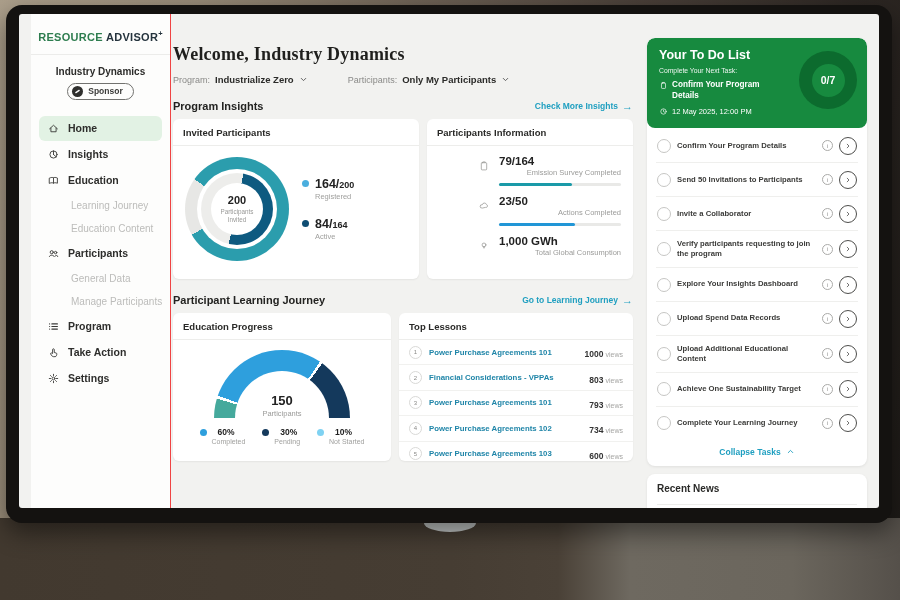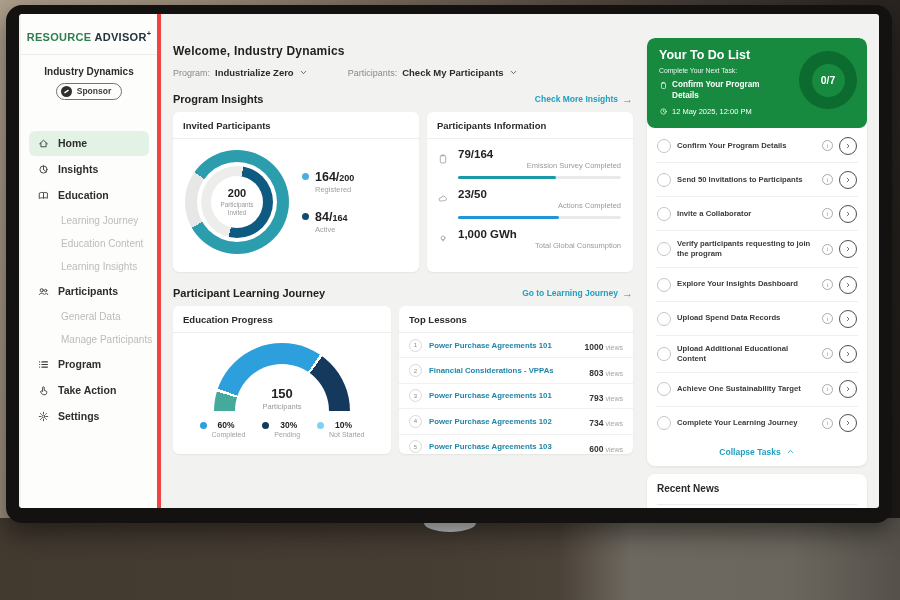--- a/index.html
+++ b/index.html
@@ -3,39 +3,39 @@
 <meta charset="utf-8">
 <style>
   html,body{margin:0;padding:0;width:900px;height:600px;overflow:hidden;font-family:"Liberation Sans",sans-serif;}
   .bg{position:absolute;inset:0;background:linear-gradient(108deg,#ac9f8b 0%,#978a77 18%,#6e6255 38%,#4a4039 58%,#2d2723 78%,#1c1916 100%);}
   .bg-bottom{position:absolute;left:0;right:0;top:518px;bottom:0;background:linear-gradient(90deg,#42392f 0%,#463d33 50%,#4a4137 62%,#6e6960 70%,#6b665d 88%,#55504a 100%);}
   .stand{position:absolute;left:424px;top:514px;width:52px;height:18px;border-radius:50%;background:#c2c6c5;}
   .monitor{position:absolute;left:6px;top:5px;width:886px;height:518px;background:#141210;border-radius:16px;box-shadow:0 10px 24px rgba(0,0,0,.45);padding:9px 13px 15px 13px;box-sizing:border-box;}
   .screen{width:100%;height:100%;background:#f2f2f0;border-radius:3px;position:relative;overflow:hidden;}
 
   
-  .sidebar{position:absolute;left:2px;top:0;bottom:0;width:140px;background:#fdfdfc;border-right:4px solid #ef4444;box-sizing:border-box;}
+  .sidebar{position:absolute;left:12px;top:0;bottom:0;width:140px;background:#fdfdfc;border-right:1px solid #ef4444;box-sizing:border-box;}
   .logo{text-align:center;padding-top:15px;font-weight:bold;font-size:11px;letter-spacing:.3px;}
   .logo-g{color:#2e7d4f;}
   .logo-d{color:#25333d;margin-left:3px;}
   .logo-plus{font-size:7.5px;color:#25333d;vertical-align:super;}
   .sb-divider{height:1px;background:#ececea;margin:11px 0 0;}
   .org{text-align:center;margin-top:11px;font-size:10px;font-weight:bold;color:#2c2c2a;}
   .sponsor{margin:6px auto 0;width:max-content;display:flex;gap:5px;align-items:center;border:1.2px solid #72726f;border-radius:11px;padding:2px 10px 2px 4px;font-size:8.5px;font-weight:bold;color:#3c3c3a;cursor:pointer;}
   .sponsor-ic{width:11px;height:11px;background:#2f2f2d;border-radius:50%;display:grid;place-items:center;}
-  .nav{margin-top:31px;}
+  .nav{margin-top:16px;}
   .nav-item{display:flex;align-items:center;gap:8px;height:25px;margin:1px 8px;padding-left:8px;font-size:10.5px;font-weight:bold;color:#2e2e2c;border-radius:6px;cursor:pointer;}
   .nav-item.active{background:#e2f2e4;}
   .nav-ic{width:13px;height:13px;display:grid;place-items:center;}
   .nav-ic svg{width:13px;height:13px;stroke:#3a3a38;fill:none;stroke-width:1.4;stroke-linecap:round;stroke-linejoin:round;}
   .nav-sub{height:23px;line-height:23px;padding-left:40px;font-size:10px;color:#bcbcba;font-weight:normal;cursor:pointer;}
 
   
   .main{position:absolute;left:140px;right:232px;top:0;bottom:0;padding:0 14px;box-sizing:border-box;}
-  h1{margin:30px 0 0;font-size:12px;color:#1f1f1d;letter-spacing:.2px;}
+  h1{margin:30px 0 0;font-size:18px;color:#1f1f1d;letter-spacing:.2px;font-family:Liberation Serif, serif;}
   .filters{display:flex;gap:40px;margin-top:9px;align-items:center;}
   .filter{display:flex;align-items:center;cursor:pointer;}
   .f-label{font-size:9px;color:#8a8a88;}
   .f-value{font-size:9.5px;font-weight:bold;color:#2b2b29;margin-left:5px;text-align:right;}
   .chev{margin-left:5px;display:grid;place-items:center;}
   .chev svg{width:9px;height:9px;stroke:#555;fill:none;stroke-width:2;stroke-linecap:round;stroke-linejoin:round;}
   .section-row{display:flex;justify-content:space-between;align-items:center;margin-top:15px;}
   .section-title{font-size:11px;font-weight:bold;color:#232321;}
   .section-link{font-size:8.5px;font-weight:bold;color:#1f9fc0;display:flex;gap:4px;align-items:center;cursor:pointer;}
   .arrow{font-size:11px;line-height:1;}
@@ -58,21 +58,21 @@
   .donut-legend{display:flex;flex-direction:column;gap:16px;}
   .leg{display:flex;gap:6px;align-items:flex-start;}
   .dot{width:7px;height:7px;border-radius:50%;margin-top:3px;flex:none;}
   .dot-reg{background:#4aaede;}
   .dot-act{background:#0e4d73;}
   .leg-val{font-size:12.5px;font-weight:bold;color:#222;}
   .leg-small{font-size:9px;}
   .leg-label{font-size:7.5px;color:#a0a09e;margin-top:1px;}
 
   
-  .stat{display:flex;gap:8px;padding:9px 12px 0 10px;}
+  .stat{display:flex;gap:8px;padding:9px 12px 0 28px;margin-left:23px;}
   .stat-ic{width:13px;padding-top:3px;}
   .stat-ic svg{width:12px;height:12px;stroke:#9a9a98;fill:none;stroke-width:1.3;stroke-linecap:round;stroke-linejoin:round;}
   .stat-main{flex:1;}
   .stat-val{font-size:11.5px;font-weight:bold;color:#222;}
   .stat-label{font-size:7.5px;color:#9b9b99;margin-top:1px;text-align:right;}
   .bar{height:3px;background:#e9e9e7;border-radius:2px;margin-top:6px;}
   .bar-fill{height:100%;border-radius:2px;}
   .bar-teal{background:#1a9aa8;}
   .bar-blue{background:#2196d6;}
 
@@ -171,21 +171,20 @@
       <div class="nav-item">
         <span class="nav-ic">
               <svg viewBox="0 0 20 20">
                 <path d="M4 6.2 C6.5 5 8.8 5 10 6 C11.2 5 13.5 5 16 6.2 V14.2 C13.5 13.2 11.2 13.2 10 14.2 C8.8 13.2 6.5 13.2 4 14.2 Z M10 6 V14"></path>
               </svg>
             </span>
         <span>Education</span>
       </div>
       <div class="nav-sub">Learning Journey</div>
       <div class="nav-sub">Education Content</div>
-      <div class="nav-sub">Learning Insights</div>
       <div class="nav-item">
         <span class="nav-ic">
               <svg viewBox="0 0 20 20">
                 <circle cx="7.3" cy="8" r="2.4"></circle>
                 <circle cx="13.2" cy="8.6" r="1.9"></circle>
                 <path d="M3.6 14.6 C3.6 11.8 11 11.8 11 14.6 M12.2 14.2 C12.6 12.2 16.6 12.4 16.6 14.6"></path>
               </svg>
             </span>
         <span>Participants</span>
       </div>
@@ -226,21 +225,21 @@
         <span class="f-label">Program:</span>
         <span class="f-value">Industrialize Zero</span>
         <span class="chev">
               <svg viewBox="0 0 20 20">
                 <path d="M5 7.5 l5 5 5-5"></path>
               </svg>
             </span>
       </div>
       <div class="filter">
         <span class="f-label">Participants:</span>
-        <span class="f-value">Check My Participants</span>
+        <span class="f-value">Only My Participants</span>
         <span class="chev">
               <svg viewBox="0 0 20 20">
                 <path d="M5 7.5 l5 5 5-5"></path>
               </svg>
             </span>
       </div>
     </div>
 
     <div class="section-row">
       <span class="section-title">Program Insights</span>

